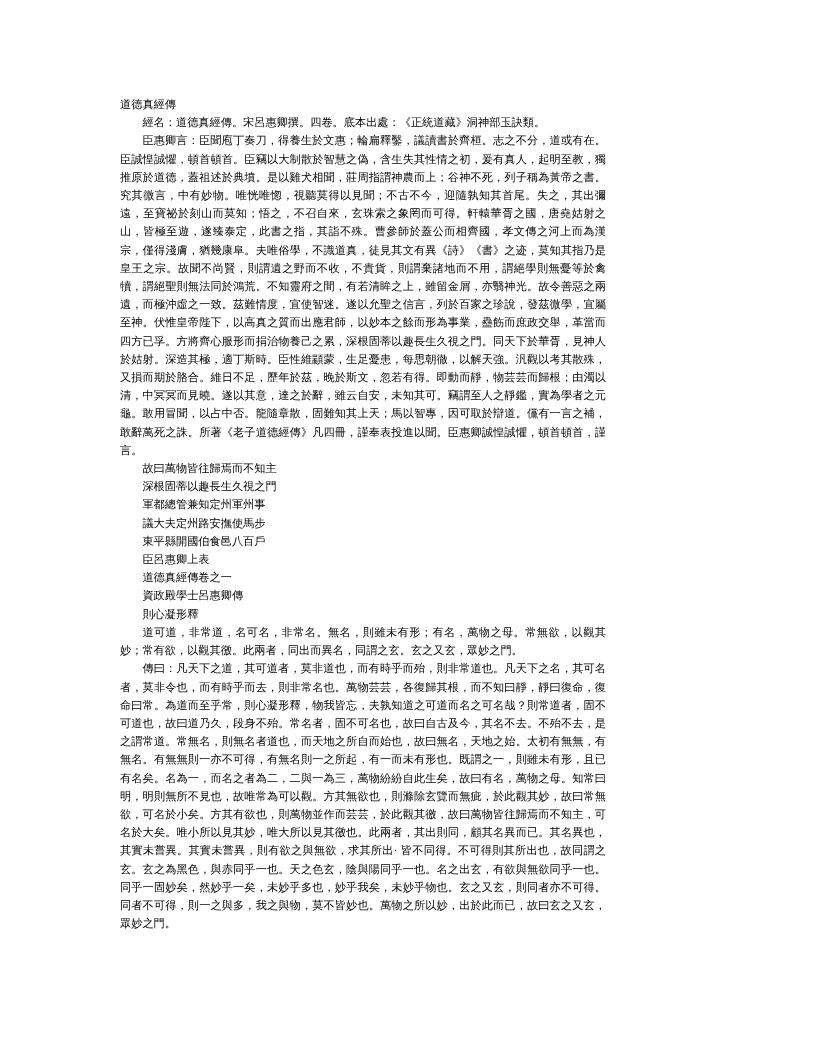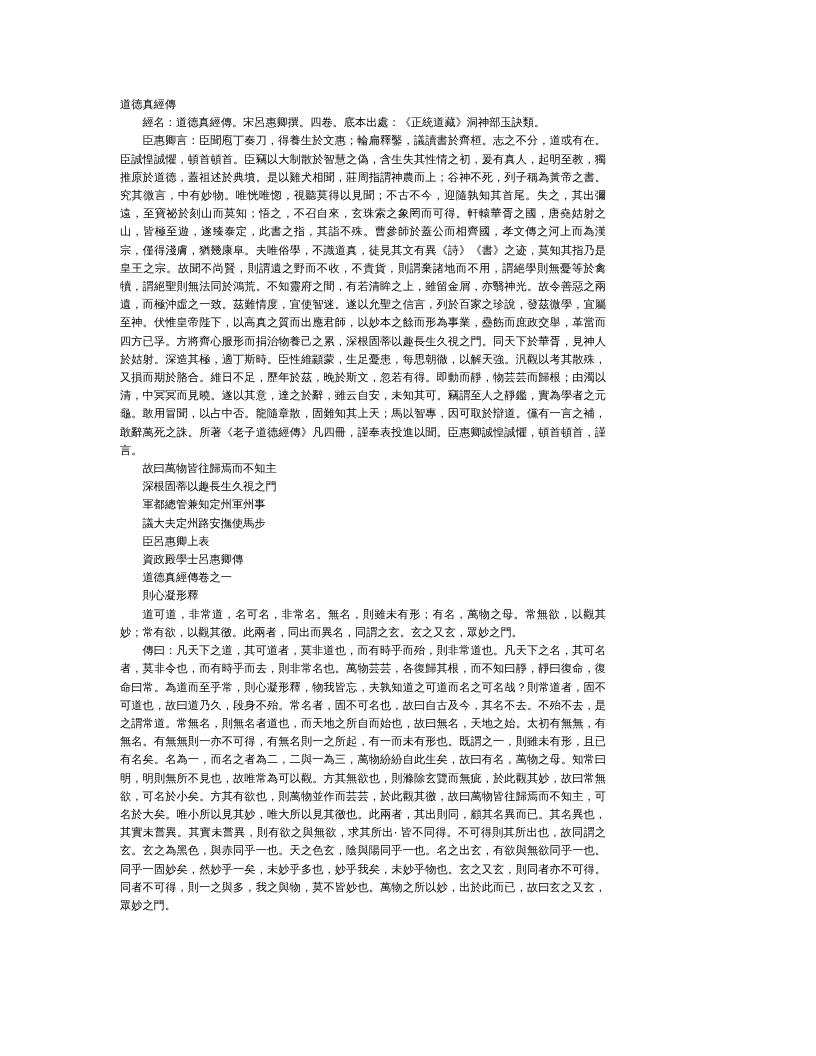--- a/index.html
+++ b/index.html
@@ -55,26 +55,27 @@
     <p class="p-indent">臣惠卿言：臣聞庖丁奏刀，得養生於文惠；輪扁釋鑿，議讀書於齊桓。志之不分，道或有在。臣誠惶誠懼，頓首頓首。臣竊以大制散於智慧之偽，含生失其性情之初，爰有真人，起明至教，獨推原於道德，蓋祖述於典墳。是以雞犬相聞，莊周指謂神農而上；谷神不死，列子稱為黃帝之書。究其微言，中有妙物。唯恍唯惚，視聽莫得以見聞；不古不今，迎隨孰知其首尾。失之，其出彌遠，至寶祕於刻山而莫知；悟之，不召自來，玄珠索之象罔而可得。軒轅華胥之國，唐堯姑射之山，皆極至遊，遂臻泰定，此書之指，其詣不殊。曹參師於蓋公而相齊國，孝文傳之河上而為漢宗，僅得淺膚，猶幾康阜。夫唯俗學，不識道真，徒見其文有異《詩》《書》之迹，莫知其指乃是皇王之宗。故聞不尚賢，則謂遺之野而不收，不貴貨，則謂棄諸地而不用，謂絕學則無憂等於禽犢，謂絕聖則無法同於鴻荒。不知靈府之間，有若清眸之上，雖留金屑，亦翳神光。故令善惡之兩遺，而極沖虛之一致。茲難情度，宜使智迷。遂以允聖之信言，列於百家之珍說，發茲微學，宜屬至神。伏惟皇帝陛下，以高真之質而出應君師，以妙本之餘而形為事業，蠱飭而庶政交舉，革當而四方已孚。方將齊心服形而捐治物養己之累，深根固蒂以趣長生久視之門。同天下於華胥，見神人於姑射。深造其極，適丁斯時。臣性維顓蒙，生足憂患，每思朝徹，以解天強。汎觀以考其散殊，又損而期於胳合。維日不足，歷年於茲，晚於斯文，忽若有得。即動而靜，物芸芸而歸根；由濁以清，中冥冥而見曉。遂以其意，達之於辭，雖云自安，未知其可。竊謂至人之靜鑑，實為學者之元龜。敢用冒聞，以占中否。龍隨章散，固難知其上天；馬以智專，因可取於辯道。儻有一言之補，敢辭萬死之誅。所著《老子道德經傳》凡四冊，謹奉表投進以聞。臣惠卿誠惶誠懼，頓首頓首，謹言。</p>
 
     <p class="p-indent">故曰萬物皆往歸焉而不知主</p>
 
     <p class="p-indent">深根固蒂以趣長生久視之門</p>
 
     <p class="p-indent">軍都總管兼知定州軍州事</p>
 
     <p class="p-indent">議大夫定州路安撫使馬步</p>
 
+    <p class="p-indent">東平縣開國伯食邑八百戶</p>
 
     <p class="p-indent">臣呂惠卿上表</p>
 
+    <p class="p-indent">道德真經傳卷之一</p>
+
     <p class="p-indent">資政殿學士呂惠卿傳</p>
-
-    <p class="p-indent">道德真經傳卷之一</p>
 
     <p class="p-indent">則心凝形釋</p>
 
     <p class="p-indent">道可道，非常道，名可名，非常名。無名，則雖未有形；有名，萬物之母。常無欲，以觀其妙；常有欲，以觀其徼。此兩者，同出而異名，同謂之玄。玄之又玄，眾妙之門。</p>
 
     <p class="p-indent">傳曰：凡天下之道，其可道者，莫非道也，而有時乎而殆，則非常道也。凡天下之名，其可名者，莫非令也，而有時乎而去，則非常名也。萬物芸芸，各復歸其根，而不知曰靜，靜曰復命，復命曰常。為道而至乎常，則心凝形釋，物我皆忘，夫孰知道之可道而名之可名哉？則常道者，固不可道也，故曰道乃久，段身不殆。常名者，固不可名也，故曰自古及今，其名不去。不殆不去，是之謂常道。常無名，則無名者道也，而天地之所自而始也，故曰無名，天地之始。太初有無無，有無名。有無無則一亦不可得，有無名則一之所起，有一而未有形也。既謂之一，則雖未有形，且已有名矣。名為一，而名之者為二，二與一為三，萬物紛紛自此生矣，故曰有名，萬物之母。知常曰明，明則無所不見也，故唯常為可以觀。方其無欲也，則滌除玄覽而無疵，於此觀其妙，故曰常無欲，可名於小矣。方其有欲也，則萬物並作而芸芸，於此觀其徼，故曰萬物皆往歸焉而不知主，可名於大矣。唯小所以見其妙，唯大所以見其徼也。此兩者，其出則同，顧其名異而已。其名異也，其實未嘗異。其實未嘗異，則有欲之與無欲，求其所出‧ 皆不同得。不可得則其所出也，故同謂之玄。玄之為黑色，與赤同乎一也。天之色玄，陰與陽同乎一也。名之出玄，有欲與無欲同乎一也。同乎一固妙矣，然妙乎一矣，未妙乎多也，妙乎我矣，未妙乎物也。玄之又玄，則同者亦不可得。同者不可得，則一之與多，我之與物，莫不皆妙也。萬物之所以妙，出於此而已，故曰玄之又玄，眾妙之門。</p>
 
   </div>
 </div>
 

